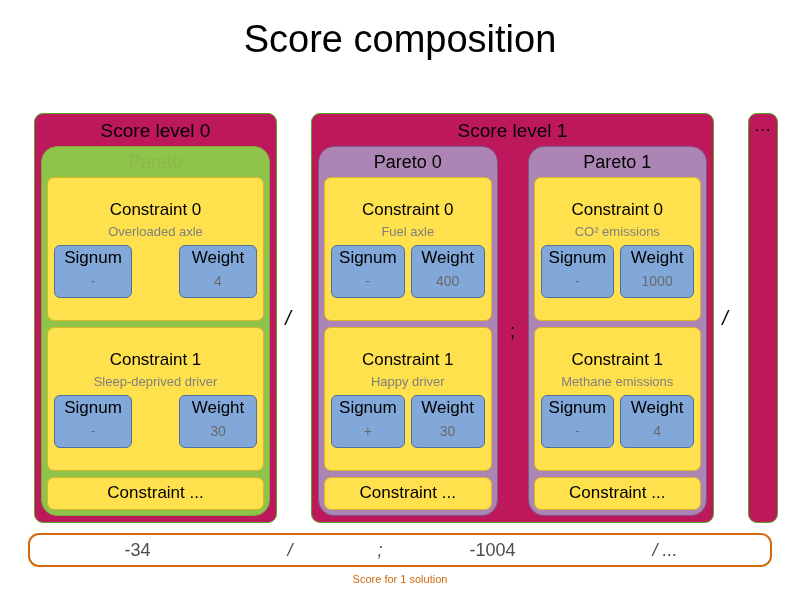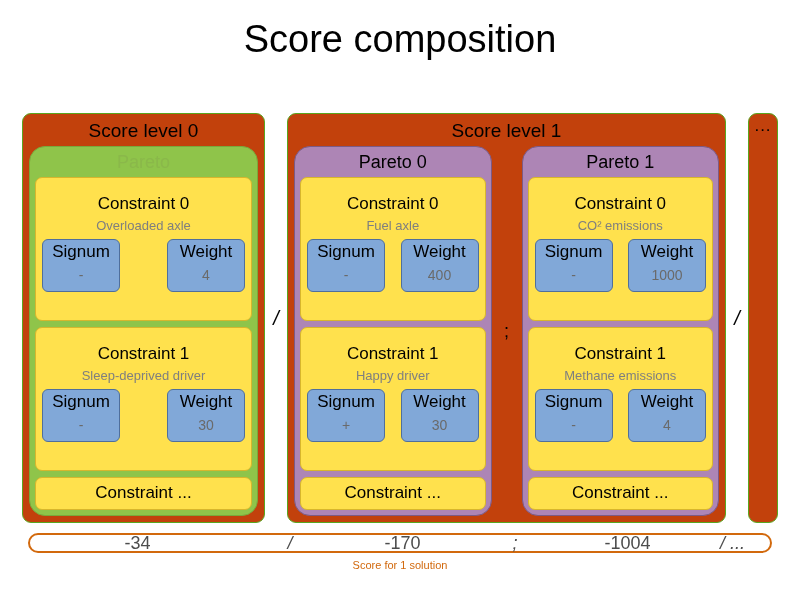--- a/index.html
+++ b/index.html
@@ -39,27 +39,28 @@
     left: 0;
     top: 113px;
     width: 800px;
     height: 410px;
     display: flex;
     align-items: stretch;
     padding: 0 22px;
   }
 
   .level {
-    background: #c2410c;
+    background: #be185d;
     border: 1px solid #5aa61f;
     border-radius: 9px;
     padding: 4px 6px 6px 6px;
     display: flex;
     flex-direction: column;
     min-width: 0;
+    margin-left: 12px;
   }
 
   .level-title {
     text-align: center;
     font-size: 19px;
     color: #000000;
     line-height: 26px;
     padding-bottom: 2px;
     white-space: nowrap;
   }
@@ -102,21 +103,21 @@
     display: flex;
     flex-direction: column;
     gap: 6px;
   }
 
   
   .constraint {
     background: #ffe14d;
     border: 1px solid #d8b62c;
     border-radius: 7px;
-    padding: 14px 6px 6px 6px;
+    padding: 20px 6px 6px 6px;
     display: flex;
     flex-direction: column;
     align-items: center;
     flex: 1;
   }
   .constraint-title {
     font-size: 17px;
     color: #000000;
     line-height: 23px;
     white-space: nowrap;
@@ -202,21 +203,21 @@
   
   .score-wrap {
     position: absolute;
     left: 28px;
     top: 533px;
     width: 744px;
   }
   .score-bar {
     border: 2px solid #d2690d;
     border-radius: 11px;
-    height: 20px;
+    height: 34px;
     display: flex;
     align-items: center;
     background: #ffffff;
   }
   .score-cell {
     text-align: center;
     font-size: 18px;
     color: #4d4d4d;
     line-height: 20px;
   }
@@ -387,19 +388,18 @@
   <div class="level ellipsis">
     <div class="level-title">...</div>
   </div>
 
 </div>
 
 <div class="score-wrap">
   <div class="score-bar">
     <div class="score-cell" style="flex:0 0 215px;">-34</div>
     <div class="score-cell op" style="flex:0 0 90px;">/</div>
-    <div class="score-cell" style="flex:0 0 135px;">-170</div>
     <div class="score-cell op" style="flex:0 0 90px;">;</div>
     <div class="score-cell" style="flex:0 0 135px;">-1004</div>
     <div class="score-cell op" style="flex:1 1 auto;">/ ...</div>
   </div>
   <div class="score-caption">Score for 1 solution</div>
 </div>
 
 </body></html>

